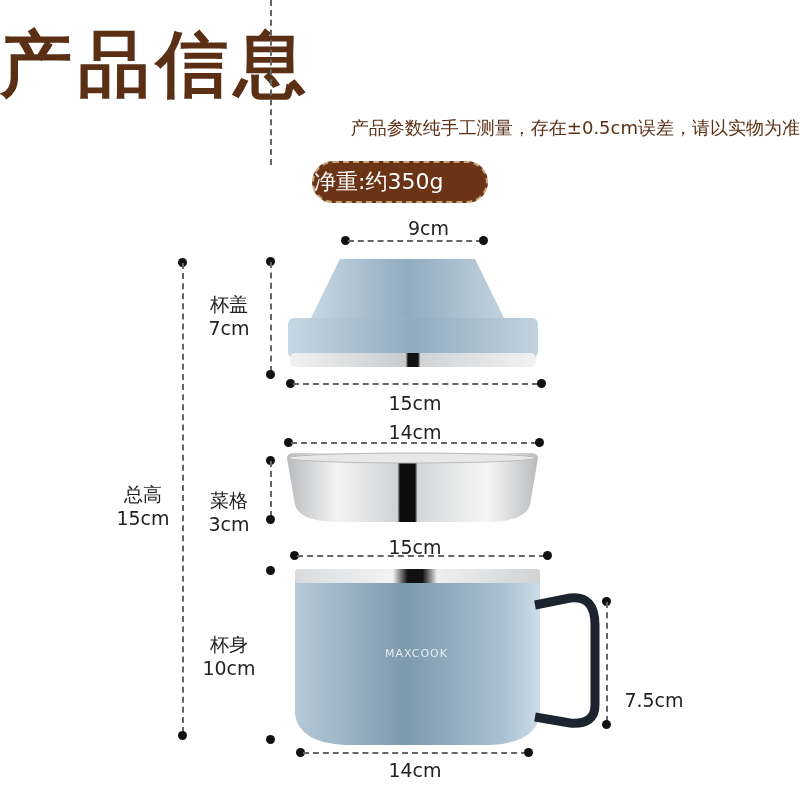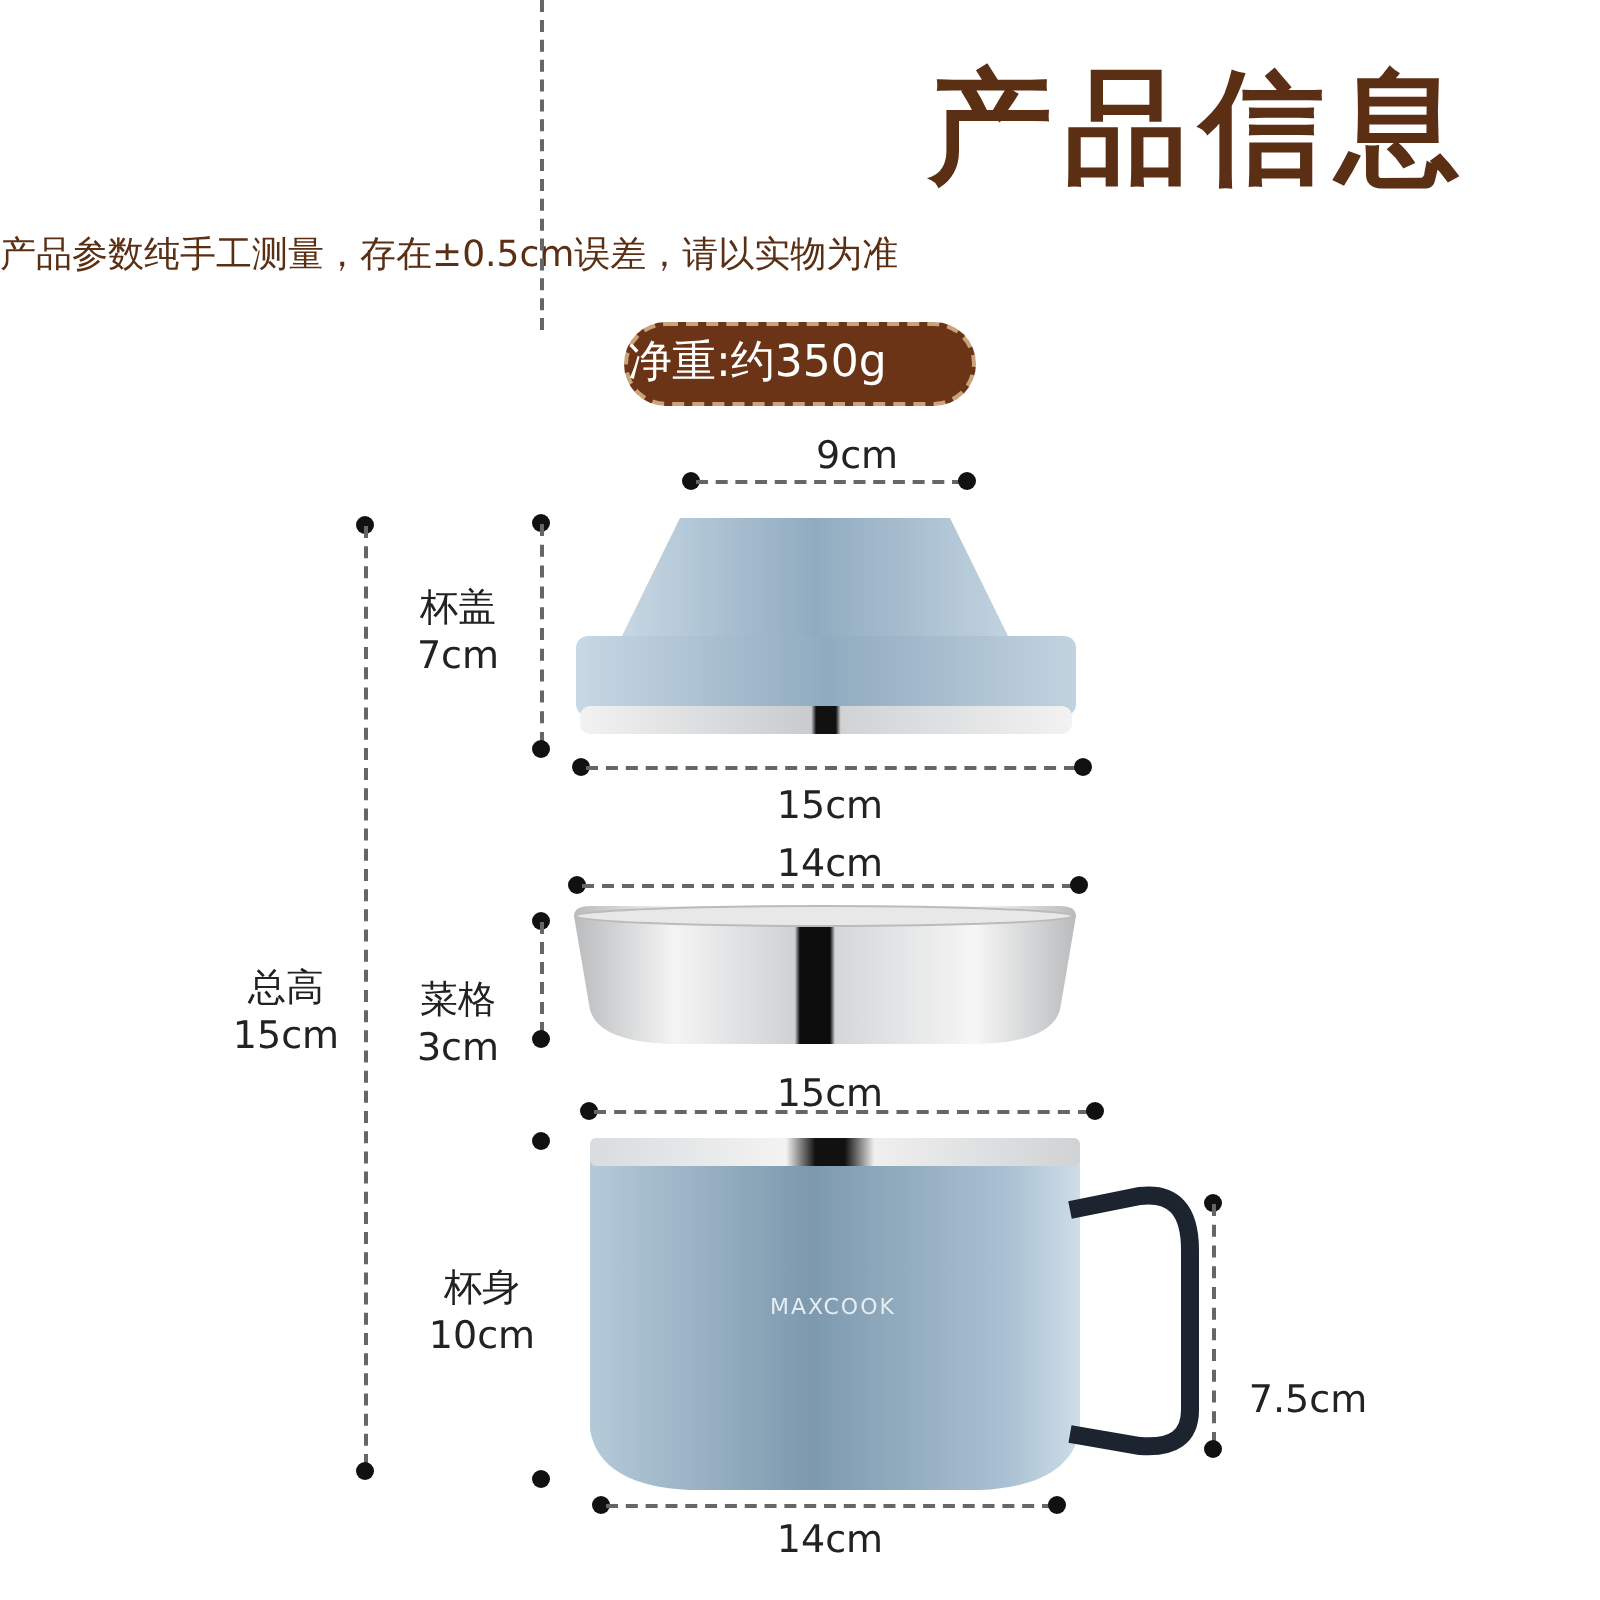--- a/index.html
+++ b/index.html
@@ -1,21 +1,21 @@
 <!DOCTYPE html>
 <html><head>
 <meta charset="utf-8">
 <style>
   html, body { margin:0; padding:0; }
   body { width:800px; height:800px; background:#ffffff; position:relative; overflow:hidden;
          font-family:"DejaVu Sans","Liberation Sans",sans-serif; color:#1a1a1a; }
   .abs { position:absolute; }
-  .title { left:0; width:736px; top:28px; text-align:right; font-size:62px; font-weight:bold;
+  .title { left:0; width:736px; top:28px; text-align:left; font-size:72px; font-weight:bold;
            color:#5a2f14; letter-spacing:6px; line-height:72px; }
-  .subtitle { left:0; width:800px; top:116px; text-align:left; font-size:18px; color:#5a2f14; line-height:24px; }
+  .subtitle { left:0; width:800px; top:116px; text-align:right; font-size:18px; color:#5a2f14; line-height:24px; }
   .pill { left:312px; top:161px; width:176px; height:42px; border-radius:21px; background:#6b3416;
           border:2px dashed #c9a27a; box-sizing:border-box; color:#fff; font-size:22px; text-align:left; line-height:38px; }
   .lbl { font-size:19px; color:#222; line-height:24px; text-align:center; }
   .dot { width:9px; height:9px; border-radius:50%; background:#111; }
   .hdash { border-top:2px dashed #666; height:0; }
   .vdash { border-left:2px dashed #666; width:0; }
 </style>
 </head>
 <body>
 
@@ -101,21 +101,21 @@
 </svg>
 
 <div class="abs lbl" style="left:385px;top:535px;width:60px">15cm</div>
 <div class="abs dot" style="left:290px;top:551px"></div>
 <div class="abs hdash" style="left:297px;top:555px;width:248px"></div>
 <div class="abs dot" style="left:543px;top:551px"></div>
 
 <div class="abs dot" style="left:266px;top:566px"></div>
 <div class="abs vdash" style="left:270px;top:571px height:165px;height:165px"></div>
 <div class="abs dot" style="left:266px;top:735px"></div>
-<div class="abs lbl" style="left:208px;top:632px;width:66px">
+<div class="abs lbl" style="left:196px;top:632px;width:66px">
   <div>杯身</div>
   <div>10cm</div>
 </div>
 
 <svg class="abs" style="left:290px;top:565px" width="330" height="180">
   <defs>
     <linearGradient id="bodyg" x1="0" x2="1">
         <stop offset="0" stop-color="#b5cad9"></stop>
         <stop offset="0.45" stop-color="#7d99ae"></stop>
         <stop offset="0.85" stop-color="#a9c1d2"></stop>

